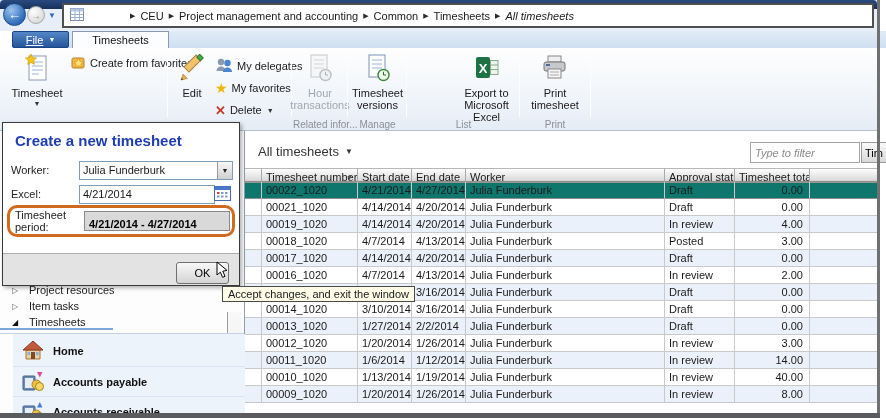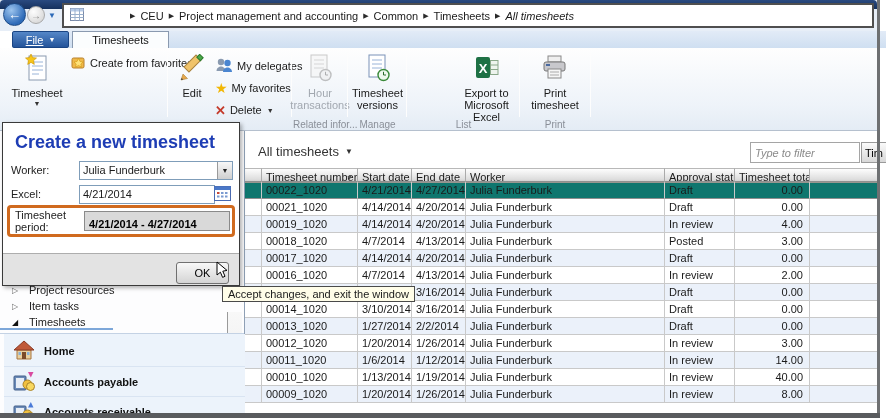--- a/index.html
+++ b/index.html
@@ -41,21 +41,21 @@
   .small-btn .scaret{font-size:7px;color:#333;margin-left:1px;}
 
   
   .sidebar{position:absolute;left:0;top:131px;width:245px;height:282px;background:#fdfdfe;border-right:1px solid #8fa0b5;}
   .tree-item{position:absolute;left:0;width:225px;height:16px;display:flex;align-items:center;gap:8px;padding-left:12px;color:#222;}
   .tree-glyph{width:9px;font-size:8px;color:#6a6a6a;}
   .tree-glyph.expanded{color:#111;}
   .tree-underline{position:absolute;left:0;top:197px;width:113px;height:2px;background:#7da7d9;}
   .tree-sep{position:absolute;left:0;top:202px;width:244px;height:1px;background:#c4d2e4;}
   .tree-drop{position:absolute;left:227px;top:181px;width:16px;height:16px;}
-  .navlist{position:absolute;left:4px;top:203px;width:244px;height:79px;background:#ecf3fb;}
+  .navlist{position:absolute;left:13px;top:203px;width:244px;height:79px;background:#ecf3fb;}
   .nav-item{position:absolute;left:0;width:244px;height:30px;display:flex;align-items:center;gap:9px;padding-left:9px;border-top:1px solid #d9e4f2;}
   .nav-item .nlabel{font-weight:bold;color:#111;}
 
   
   .main{position:absolute;left:245px;top:131px;width:632px;height:282px;background:#fff;}
   .list-title{position:absolute;left:13px;top:13px;font-size:13px;color:#333;display:flex;align-items:center;gap:6px;}
   .list-title .caret{font-size:8px;color:#333;}
   .filterbox{position:absolute;left:505px;top:11px;width:110px;height:21px;border:1px solid #a5a5a5;background:#fff;padding:0 4px;font-family:"Liberation Sans",sans-serif;font-size:11px;}
   .filterbox::placeholder{font-style:italic;color:#8a8a8a;}
   .filterfield-btn{position:absolute;left:616px;top:11px;width:34px;height:21px;background:linear-gradient(#fafafa,#d8d8d8);border:1px solid #9a9a9a;font-size:11px;text-align:left;padding:0 3px;overflow:hidden;white-space:nowrap;}
@@ -75,30 +75,30 @@
   .c-status{width:70px;flex:none;}
   .c-total{width:75px;flex:none;}
   .c-fill{flex:1;border-right:none;}
   .drow{background:#fff;}
   .drow.alt{background:#ebf1fa;}
   .drow.selected{background:#0f766e;}
   .drow.selected .dcell{border-bottom-color:#8e8e8e;box-shadow:inset 0 1px 0 #979790;}
 
   
   .dialog{position:absolute;left:2px;top:122px;width:238px;height:164px;background:#fff;border:1px solid #3a3a3a;box-shadow:2px 2px 4px rgba(0,0,0,.3);z-index:20;}
-  .dlg-title{position:absolute;left:12px;top:9px;font-size:18px;font-weight:bold;color:#1e3db4;}
+  .dlg-title{position:absolute;left:12px;top:9px;font-size:15px;font-weight:bold;color:#1e3db4;}
   .flabel{color:#222;}
   .frow{position:absolute;left:8px;right:6px;height:20px;display:flex;align-items:center;}
   .frow .flabel{width:68px;flex:none;}
   .combo{position:relative;width:154px;height:19px;border:1px solid #7f9db9;background:#fff;display:flex;align-items:center;}
   .combo .val{padding-left:3px;flex:1;}
   .drop-btn{width:15px;height:100%;background:linear-gradient(#f8f8f8,#cfcfcf);border-left:1px solid #9a9a9a;display:flex;align-items:center;justify-content:center;font-size:7px;color:#222;}
   .tinput{width:136px;height:19px;border:1px solid #7f9db9;background:#fff;display:flex;align-items:center;padding-left:3px;}
   .cal-btn{position:absolute;right:2px;top:2px;width:17px;height:15px;}
-  .period-box{position:absolute;left:4px;top:82px;width:228px;height:32px;border:3px solid #d06a1e;border-radius:4px;display:flex;align-items:center;padding-left:5px;background:#fff;}
+  .period-box{position:absolute;left:4px;top:82px;width:228px;height:32px;border:3px solid #d06a1e;border-radius:10px;display:flex;align-items:center;padding-left:5px;background:#fff;}
   .period-box .flabel{width:69px;flex:none;}
   .ro-field{width:146px;height:20px;background:#d9d9d9;border:1px solid #8a8a8a;display:flex;align-items:flex-end;padding-left:4px;font-weight:bold;color:#000;}
   .dlg-footer{position:absolute;left:0;bottom:0;width:100%;height:32px;background:#e3e3e3;border-top:1px solid #adadad;}
   .ok-btn{position:absolute;right:10px;top:8px;width:53px;height:22px;background:linear-gradient(#f8f8f8,#d4d4d4);border:1px solid #707070;border-radius:3px;font-family:"Liberation Sans",sans-serif;font-size:11px;color:#000;}
   .cursor{position:absolute;left:212px;top:138px;z-index:24;}
   .tooltip{position:absolute;left:222px;top:286px;height:16px;line-height:13px;background:#fffde8;border:1px solid #4a4a4a;padding:1px 5px;white-space:nowrap;z-index:23;}
 
   
   .edge-right{position:absolute;left:877px;top:0;width:3px;height:418px;background:#6e7072;z-index:40;}
   .edge-bottom{position:absolute;left:0;top:413px;width:880px;height:5px;background:#595b5e;z-index:40;}

